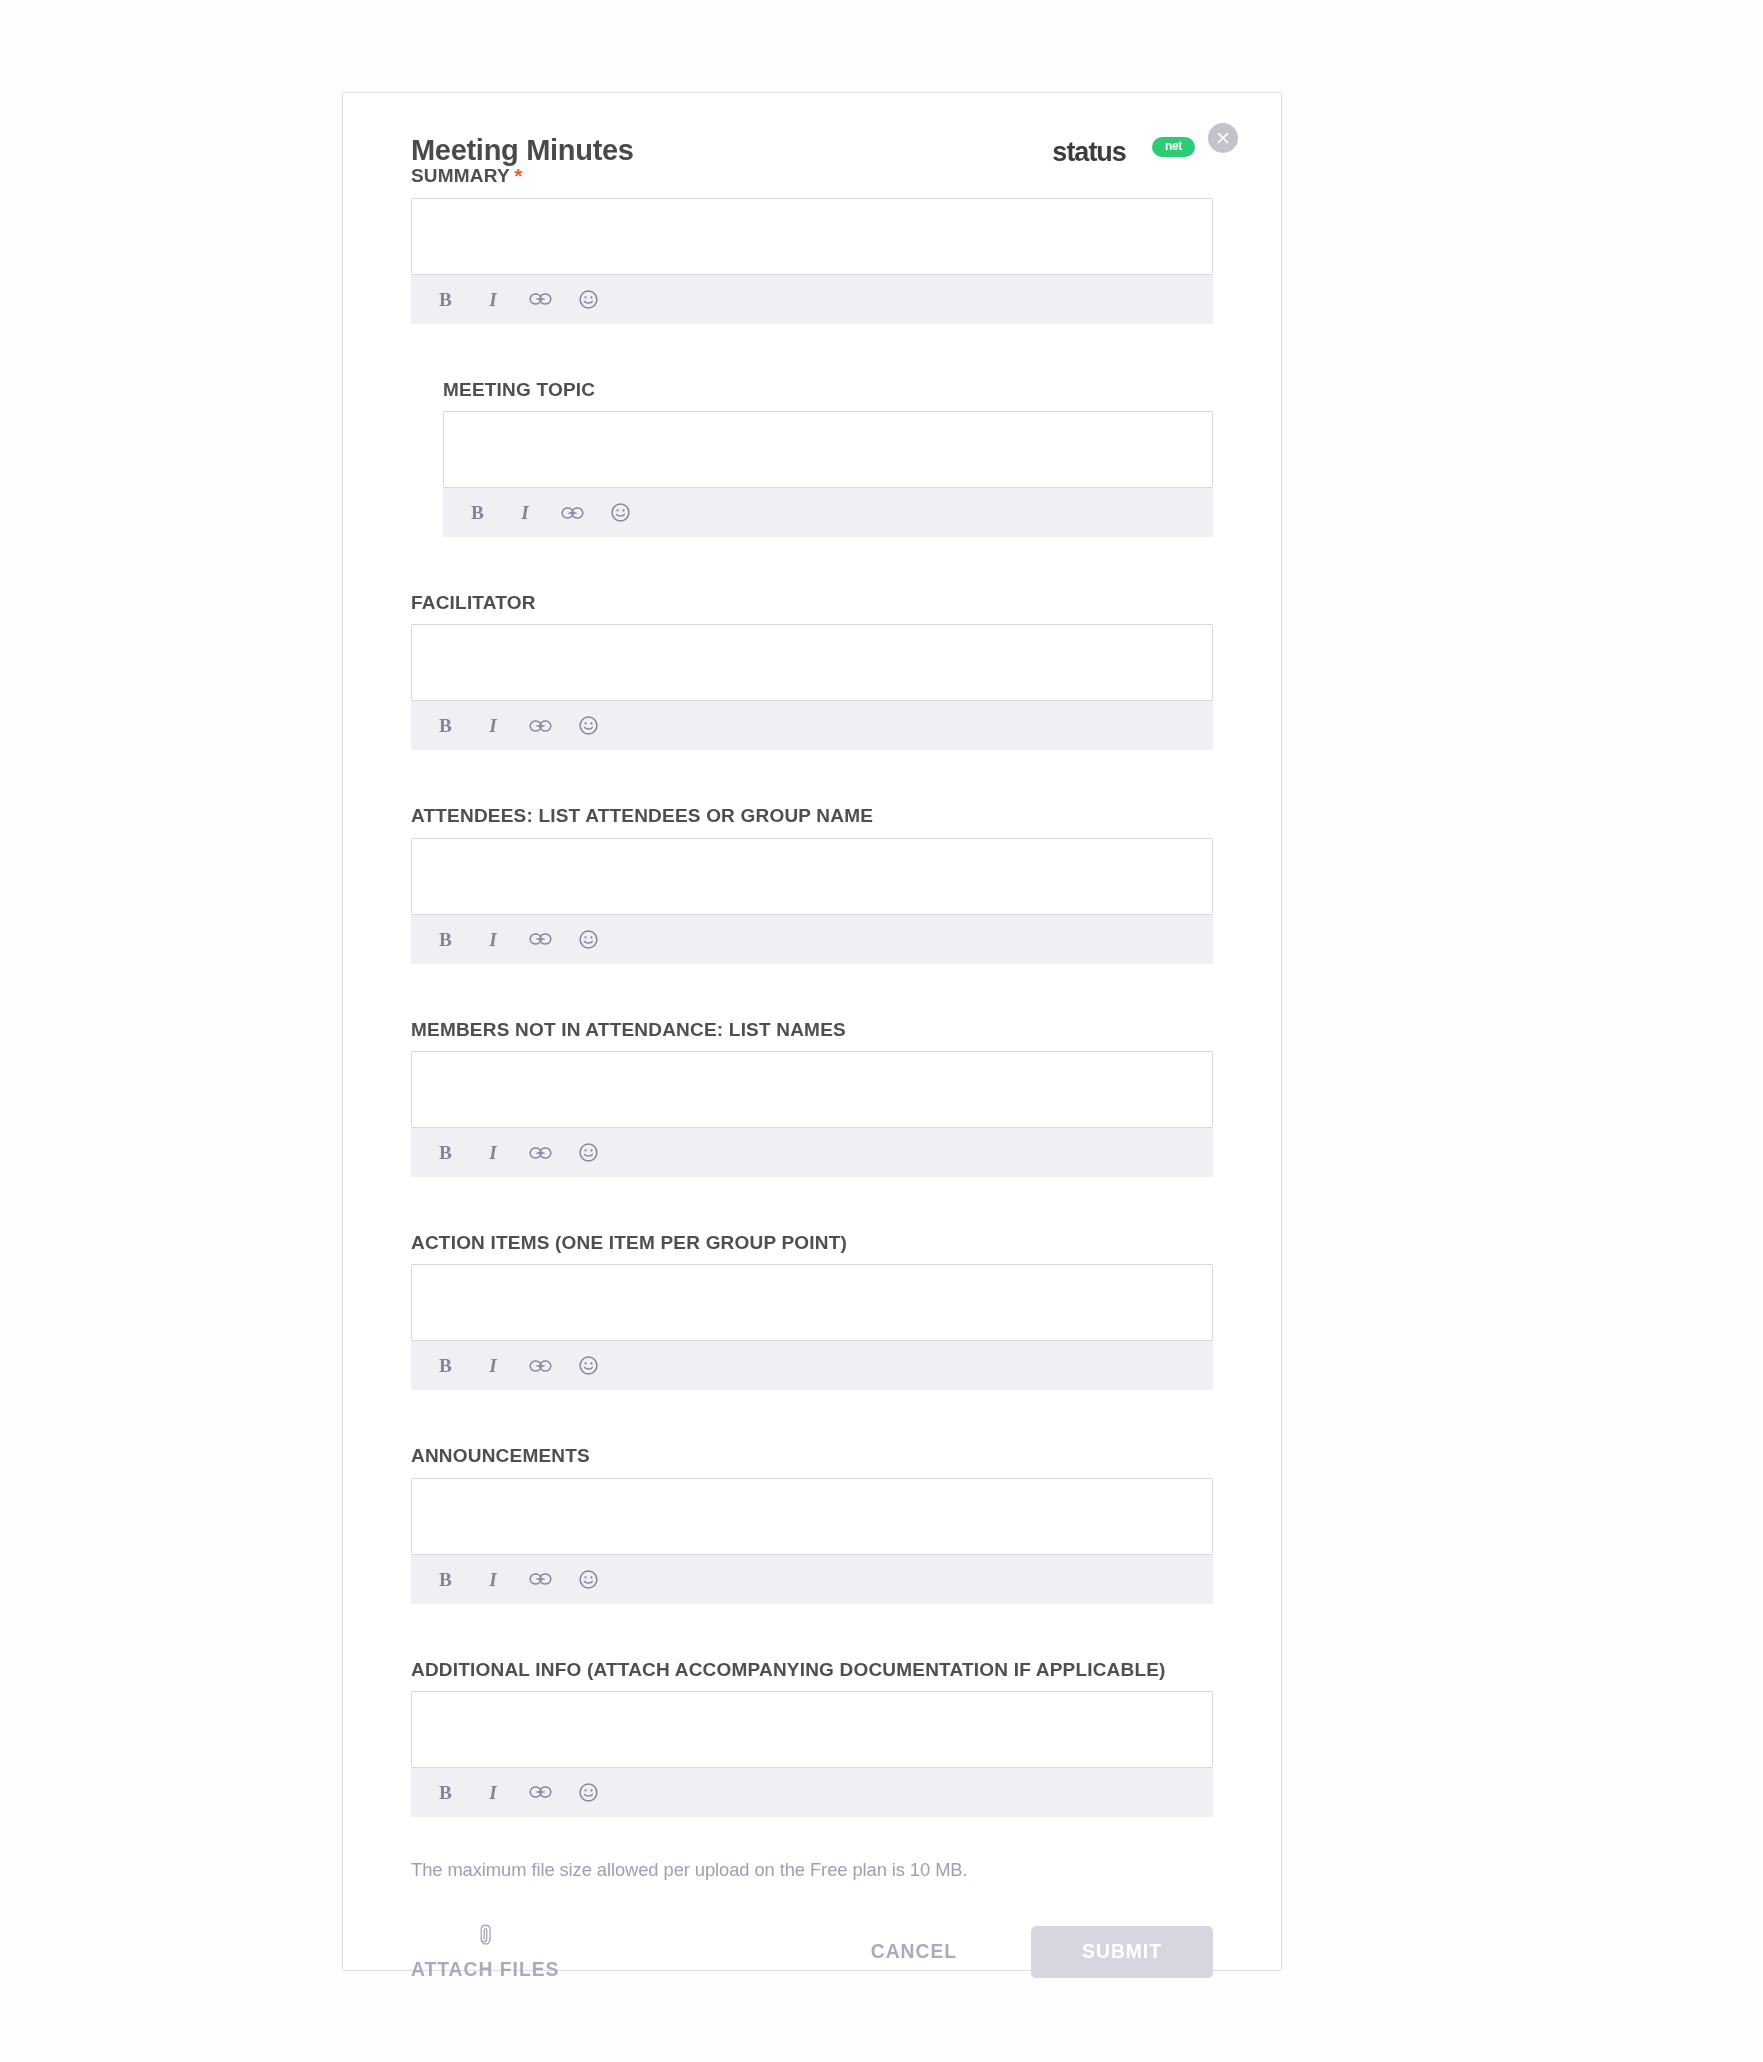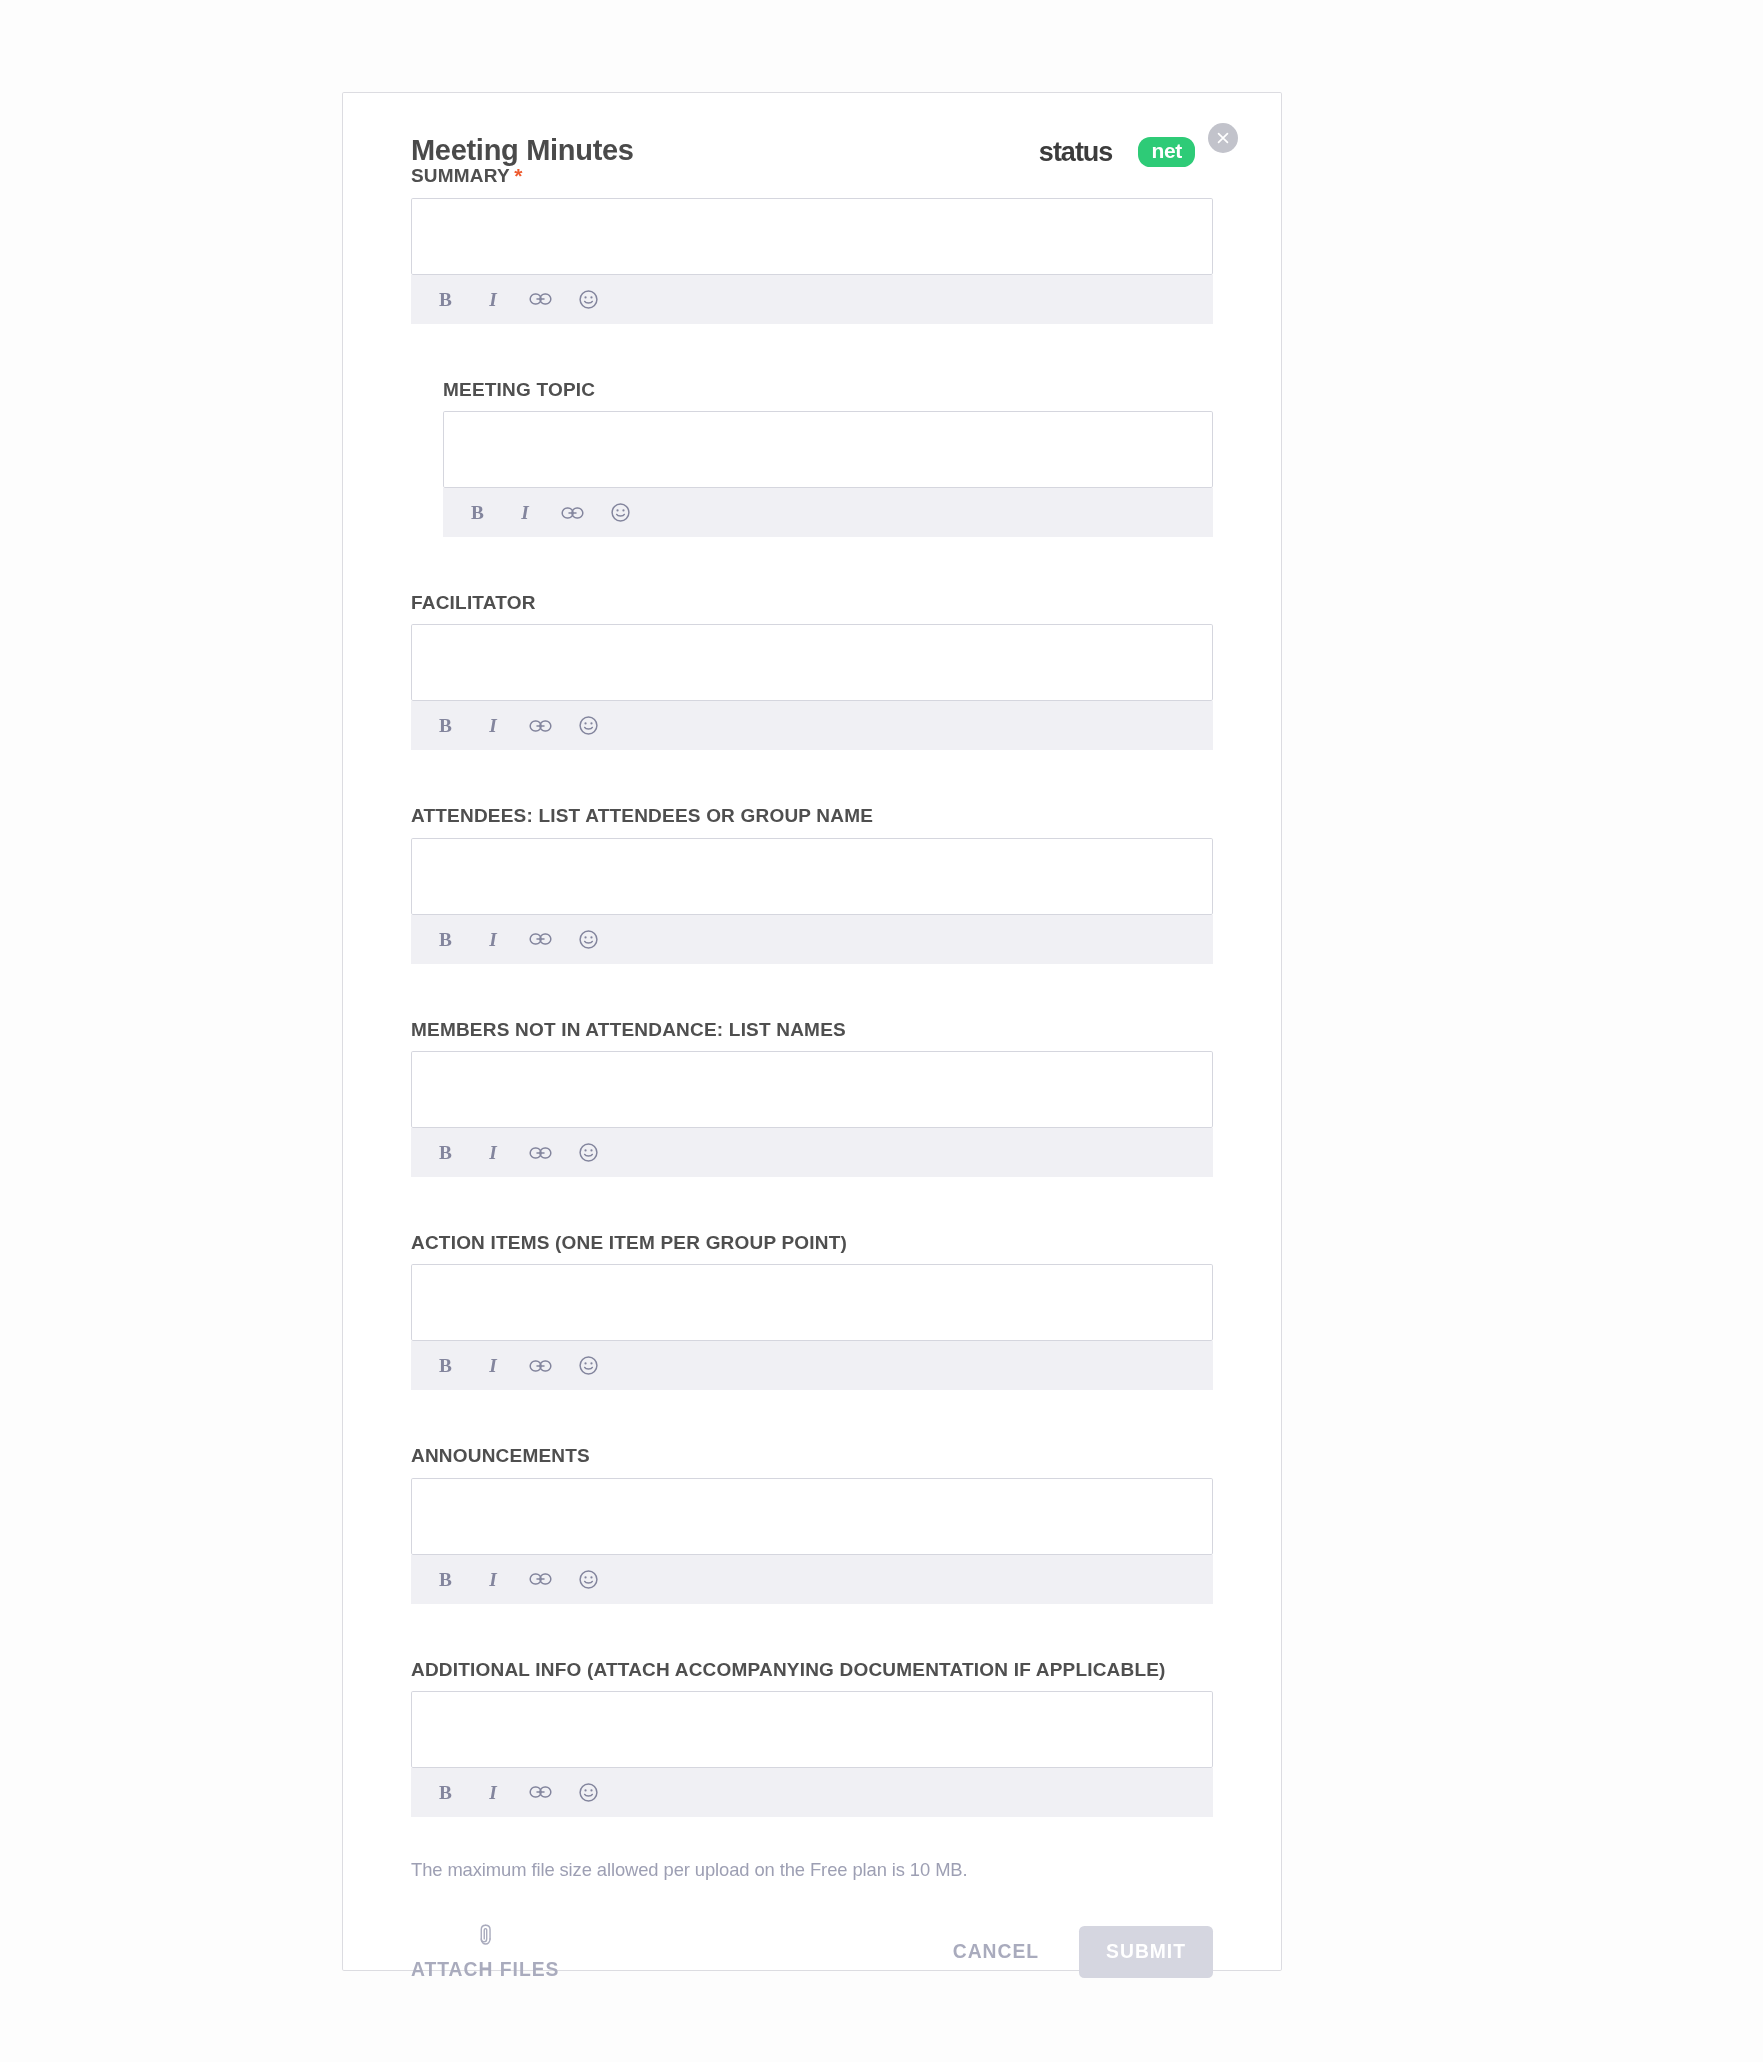--- a/index.html
+++ b/index.html
@@ -64,21 +64,21 @@
   }
   .brand-word {
     font-size: 27px;
     font-weight: bold;
     color: #3c3c3c;
     letter-spacing: -1px;
   }
   .brand-pill {
     background: #2ecb77;
     color: #ffffff;
-    font-size: 21px;
+    font-size: 12px;
     font-weight: bold;
     border-radius: 12.3px;
     padding: 3.5px 13px 4.4px 13px;
     letter-spacing: -0.3px;
     line-height: 1.05;
   }
 
   .close-btn {
     position: absolute;
     right: 8px;
@@ -228,22 +228,23 @@
 
   .submit-btn {
     background: #d5d6e0;
     border: none;
     border-radius: 5.3px;
     cursor: pointer;
     font-size: 19.3px;
     font-weight: bold;
     color: #ffffff;
     letter-spacing: 1px;
-    padding: 15px 27px;
+    padding: 15px 51px;
     font-family: "Liberation Sans", sans-serif;
+    margin-left: 34px;
   }
 </style>
 </head>
 <body>
 
 <div id="stage">
 
   <div class="card">
     <div class="card-inner">
 

